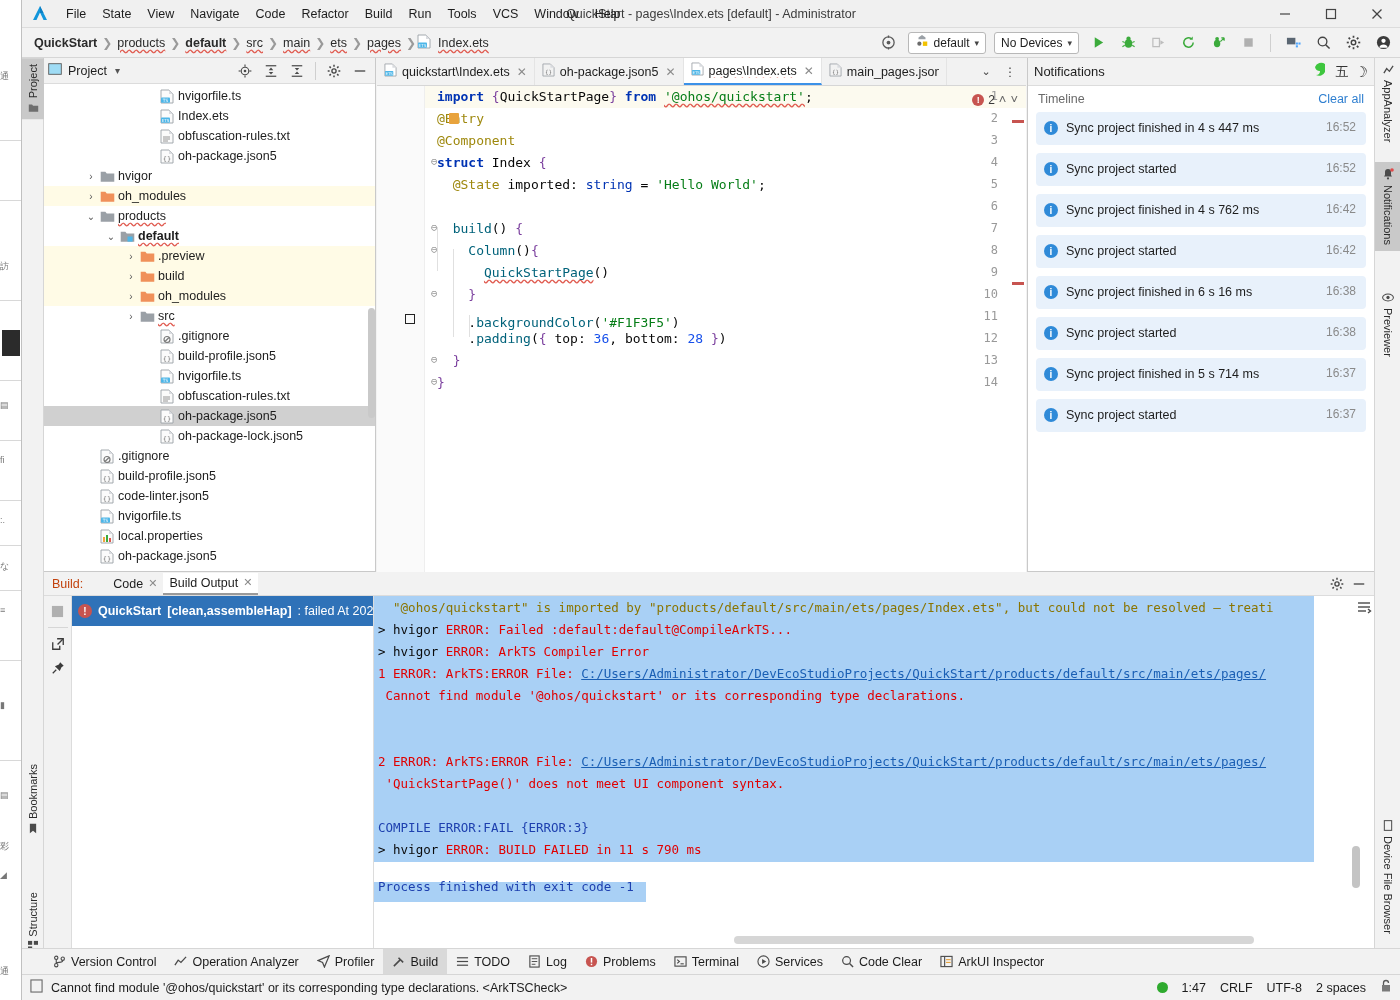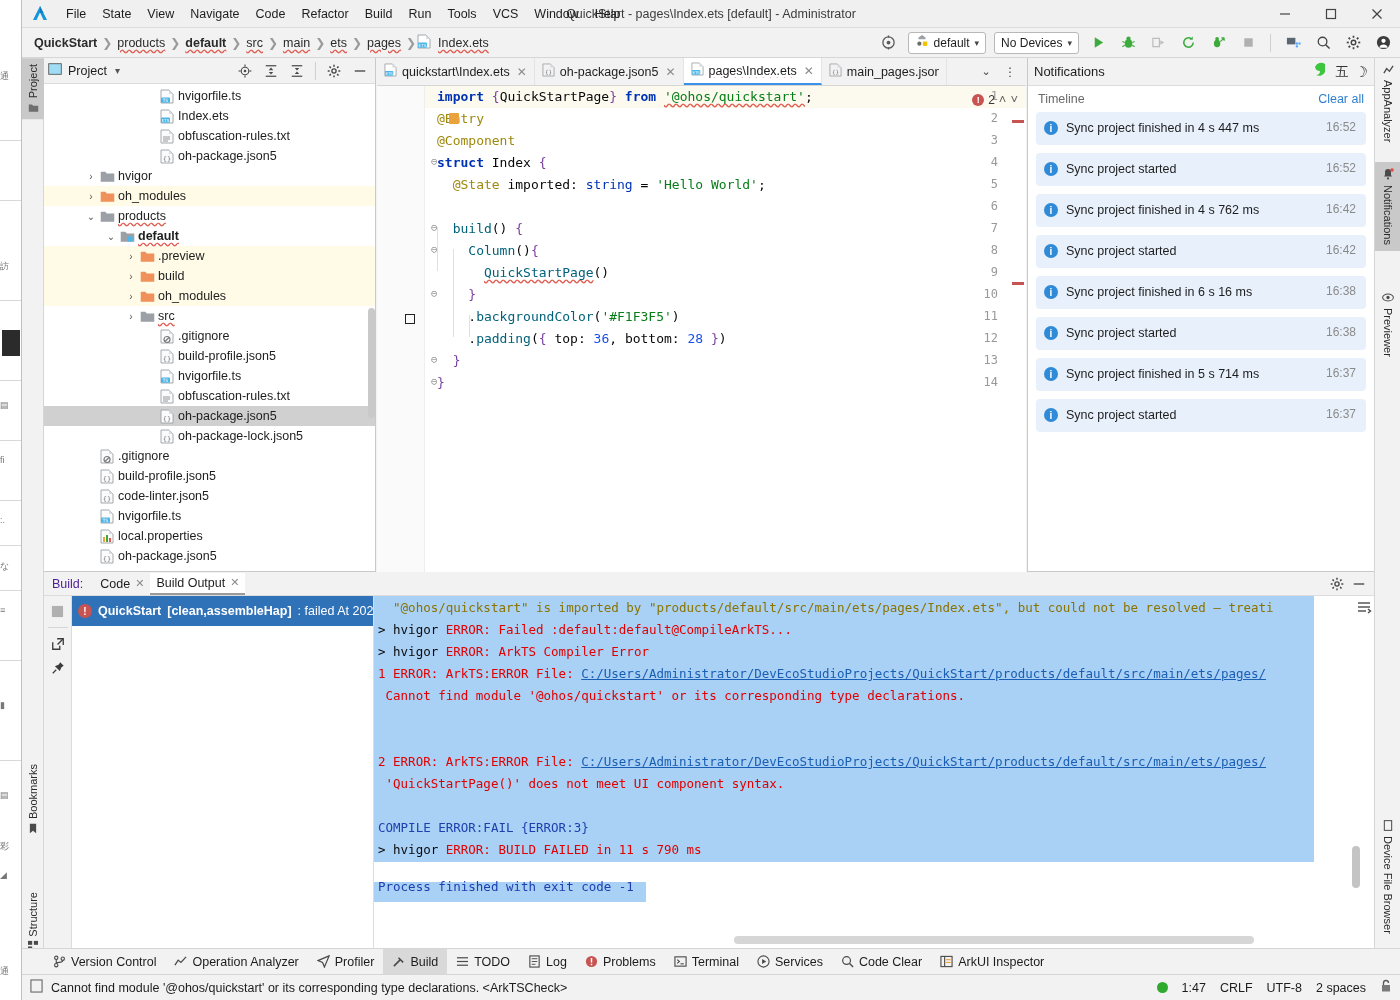--- a/index.html
+++ b/index.html
@@ -190,21 +190,21 @@
   }
   .rtab.active { background:#c9c9c9; }
 
   
   .build {
     position:absolute; left: 44px; top: 572px; width: 1330px; height: 376px;
     background:#fff;
   }
   .build-head { height: 24px; background:#f2f2f2; display:flex; align-items:center;
      padding-left: 8px; border-bottom:1px solid #dcdcdc; }
-  .build-head .lab { font-size:12.5px; color:#4c1d95; margin-right:11px;}
+  .build-head .lab { font-size:12.5px; color:#c2410c; margin-right:24px;}
   .btab { font-size:12.5px; color:#1d1d1d; padding: 3px 6px; display:flex; align-items:center; gap:5px;}
   .btab.active { background:#fff; border-bottom:2px solid #9a9a9a;}
   .btab .x { color:#8a8a8a; font-size:11px;}
   .build-head .spacer { flex:1; }
 
   .build-body { position:absolute; top: 24px; left:0; right:0; bottom:0; display:flex; }
   .build-tools { width: 28px; background:#f2f2f2; border-right:1px solid #dcdcdc;
      display:flex; flex-direction:column; align-items:center; padding-top: 4px; gap: 2px;}
   .bt { width:22px;height:22px;display:flex;align-items:center;justify-content:center;}
   .bt-div { width: 20px; height:1px; background:#d6d6d6; margin: 3px 0; }
@@ -919,21 +919,21 @@
           <div class="codeline" style="top: 3px;"><span class="kw">import</span> <span class="brc">{</span><span class="plain">QuickStartPage</span><span class="brc">}</span> <span class="kw">from</span> <span class="str squig-u">'@ohos/quickstart'</span><span class="plain">;</span></div>
           <div class="codeline" style="top: 25px;"><span class="anno">@Entry</span></div>
           <div class="codeline" style="top: 47px;"><span class="anno">@Component</span></div>
           <div class="codeline" style="top: 69px;"><span class="kw">struct</span> <span class="plain">Index</span> <span class="brc">{</span></div>
           <div class="codeline" style="top: 91px;">  <span class="anno">@State</span> <span class="plain">imported</span><span class="plain">:</span> <span class="kw2">string</span> <span class="plain">=</span> <span class="str">'Hello World'</span><span class="plain">;</span></div>
           <div class="codeline" style="top: 113px;"></div>
           <div class="codeline" style="top: 135px;">  <span class="fn">build</span><span class="plain">()</span> <span class="brc">{</span></div>
           <div class="codeline" style="top: 157px;">    <span class="fn">Column</span><span class="plain">()</span><span class="brc">{</span></div>
           <div class="codeline" style="top: 179px;">      <span class="fn squig-u">QuickStartPage</span><span class="plain">()</span></div>
           <div class="codeline" style="top: 201px;">    <span class="brc">}</span></div>
-          <div class="codeline" style="top: 223px;">    <span class="plain">.</span><span class="fn">backgroundColor</span><span class="plain">(</span><span class="str">'#F1F3F5'</span><span class="plain">)</span></div>
+          <div class="codeline" style="top: 229px;">    <span class="plain">.</span><span class="fn">backgroundColor</span><span class="plain">(</span><span class="str">'#F1F3F5'</span><span class="plain">)</span></div>
           <div class="codeline" style="top: 245px;">    <span class="plain">.</span><span class="fn">padding</span><span class="plain">(</span><span class="brc">{</span> <span class="plain">top:</span> <span class="num">36</span><span class="plain">,</span> <span class="plain">bottom:</span> <span class="num">28</span> <span class="brc">}</span><span class="plain">)</span></div>
           <div class="codeline" style="top: 267px;">  <span class="brc">}</span></div>
           <div class="codeline" style="top: 289px;"><span class="brc">}</span></div>
           <div style="position: absolute; left: 60px; top: 141px; width: 1px; height: 44px; background: rgb(224, 224, 224);"></div>
           <div style="position: absolute; left: 76px; top: 163px; width: 1px; height: 88px; background: rgb(224, 224, 224);"></div>
           <div style="position: absolute; left: 92px; top: 229px; width: 1px; height: 22px; background: rgb(224, 224, 224);"></div>
           <div style="position: absolute; left: 72px; top: 27px; width: 10px; height: 11px; background: rgb(232, 163, 61); border-radius: 1px;"></div>
         </div>
 
       <div class="err-badge">

